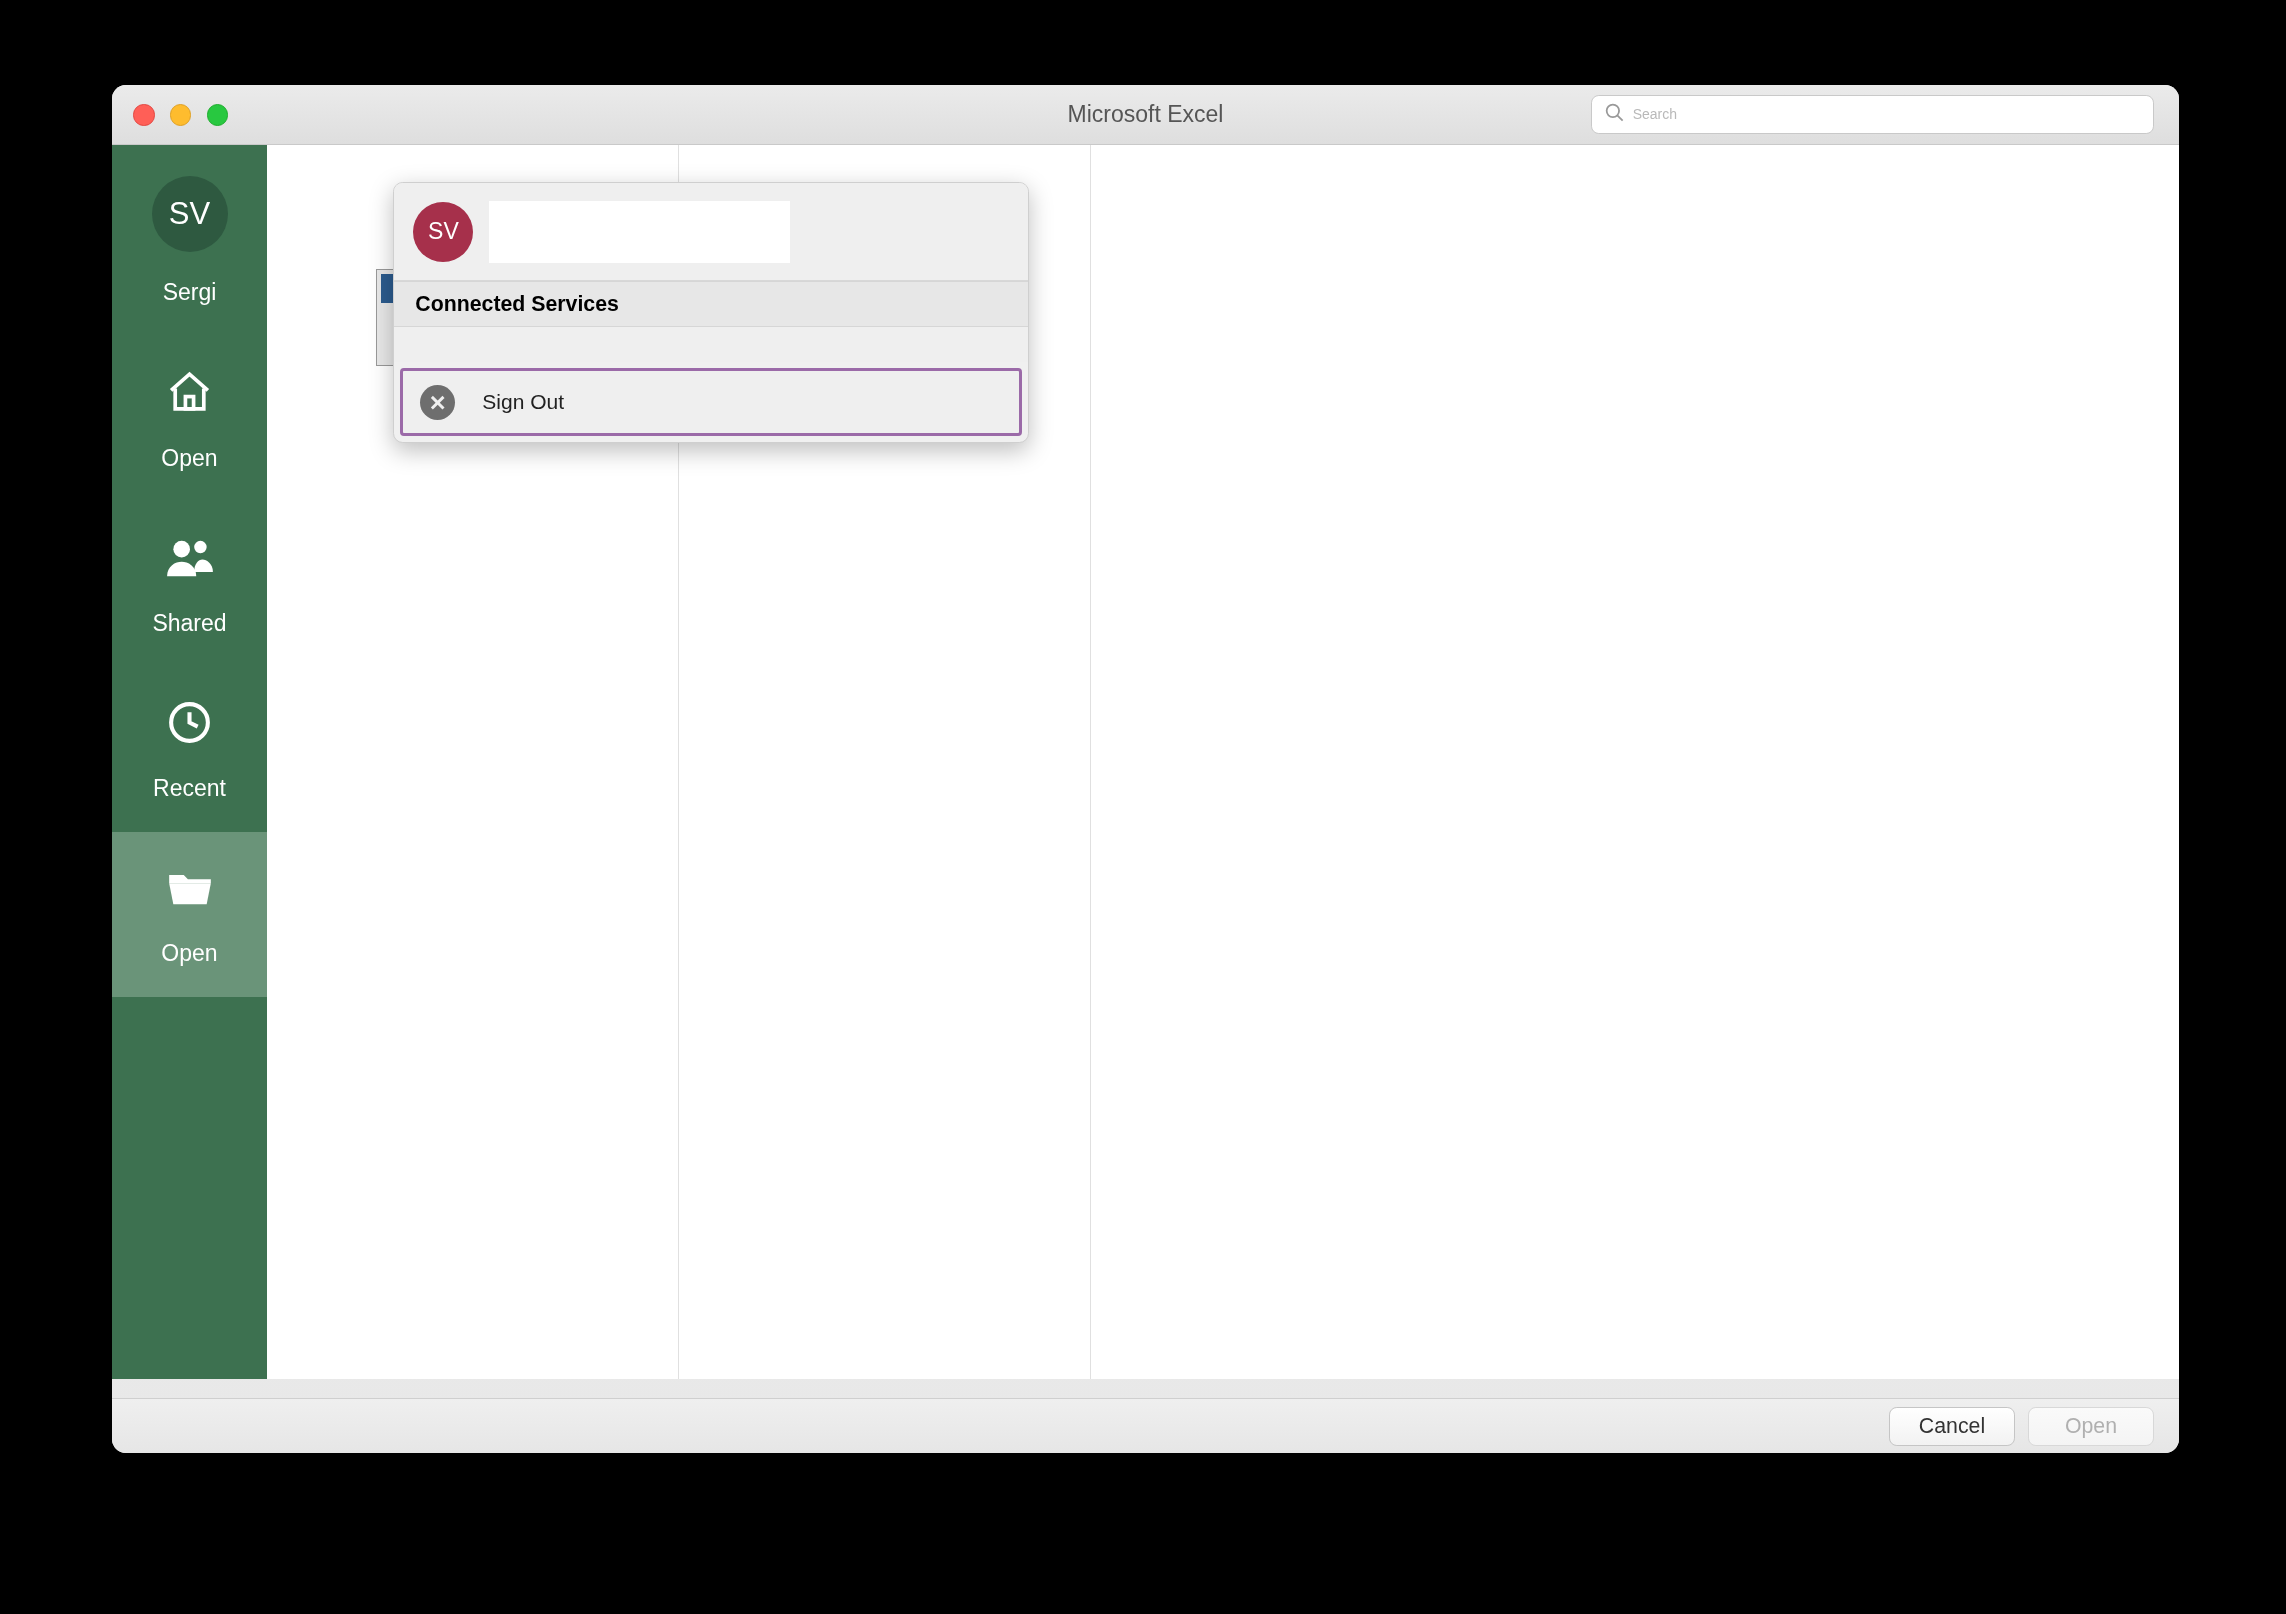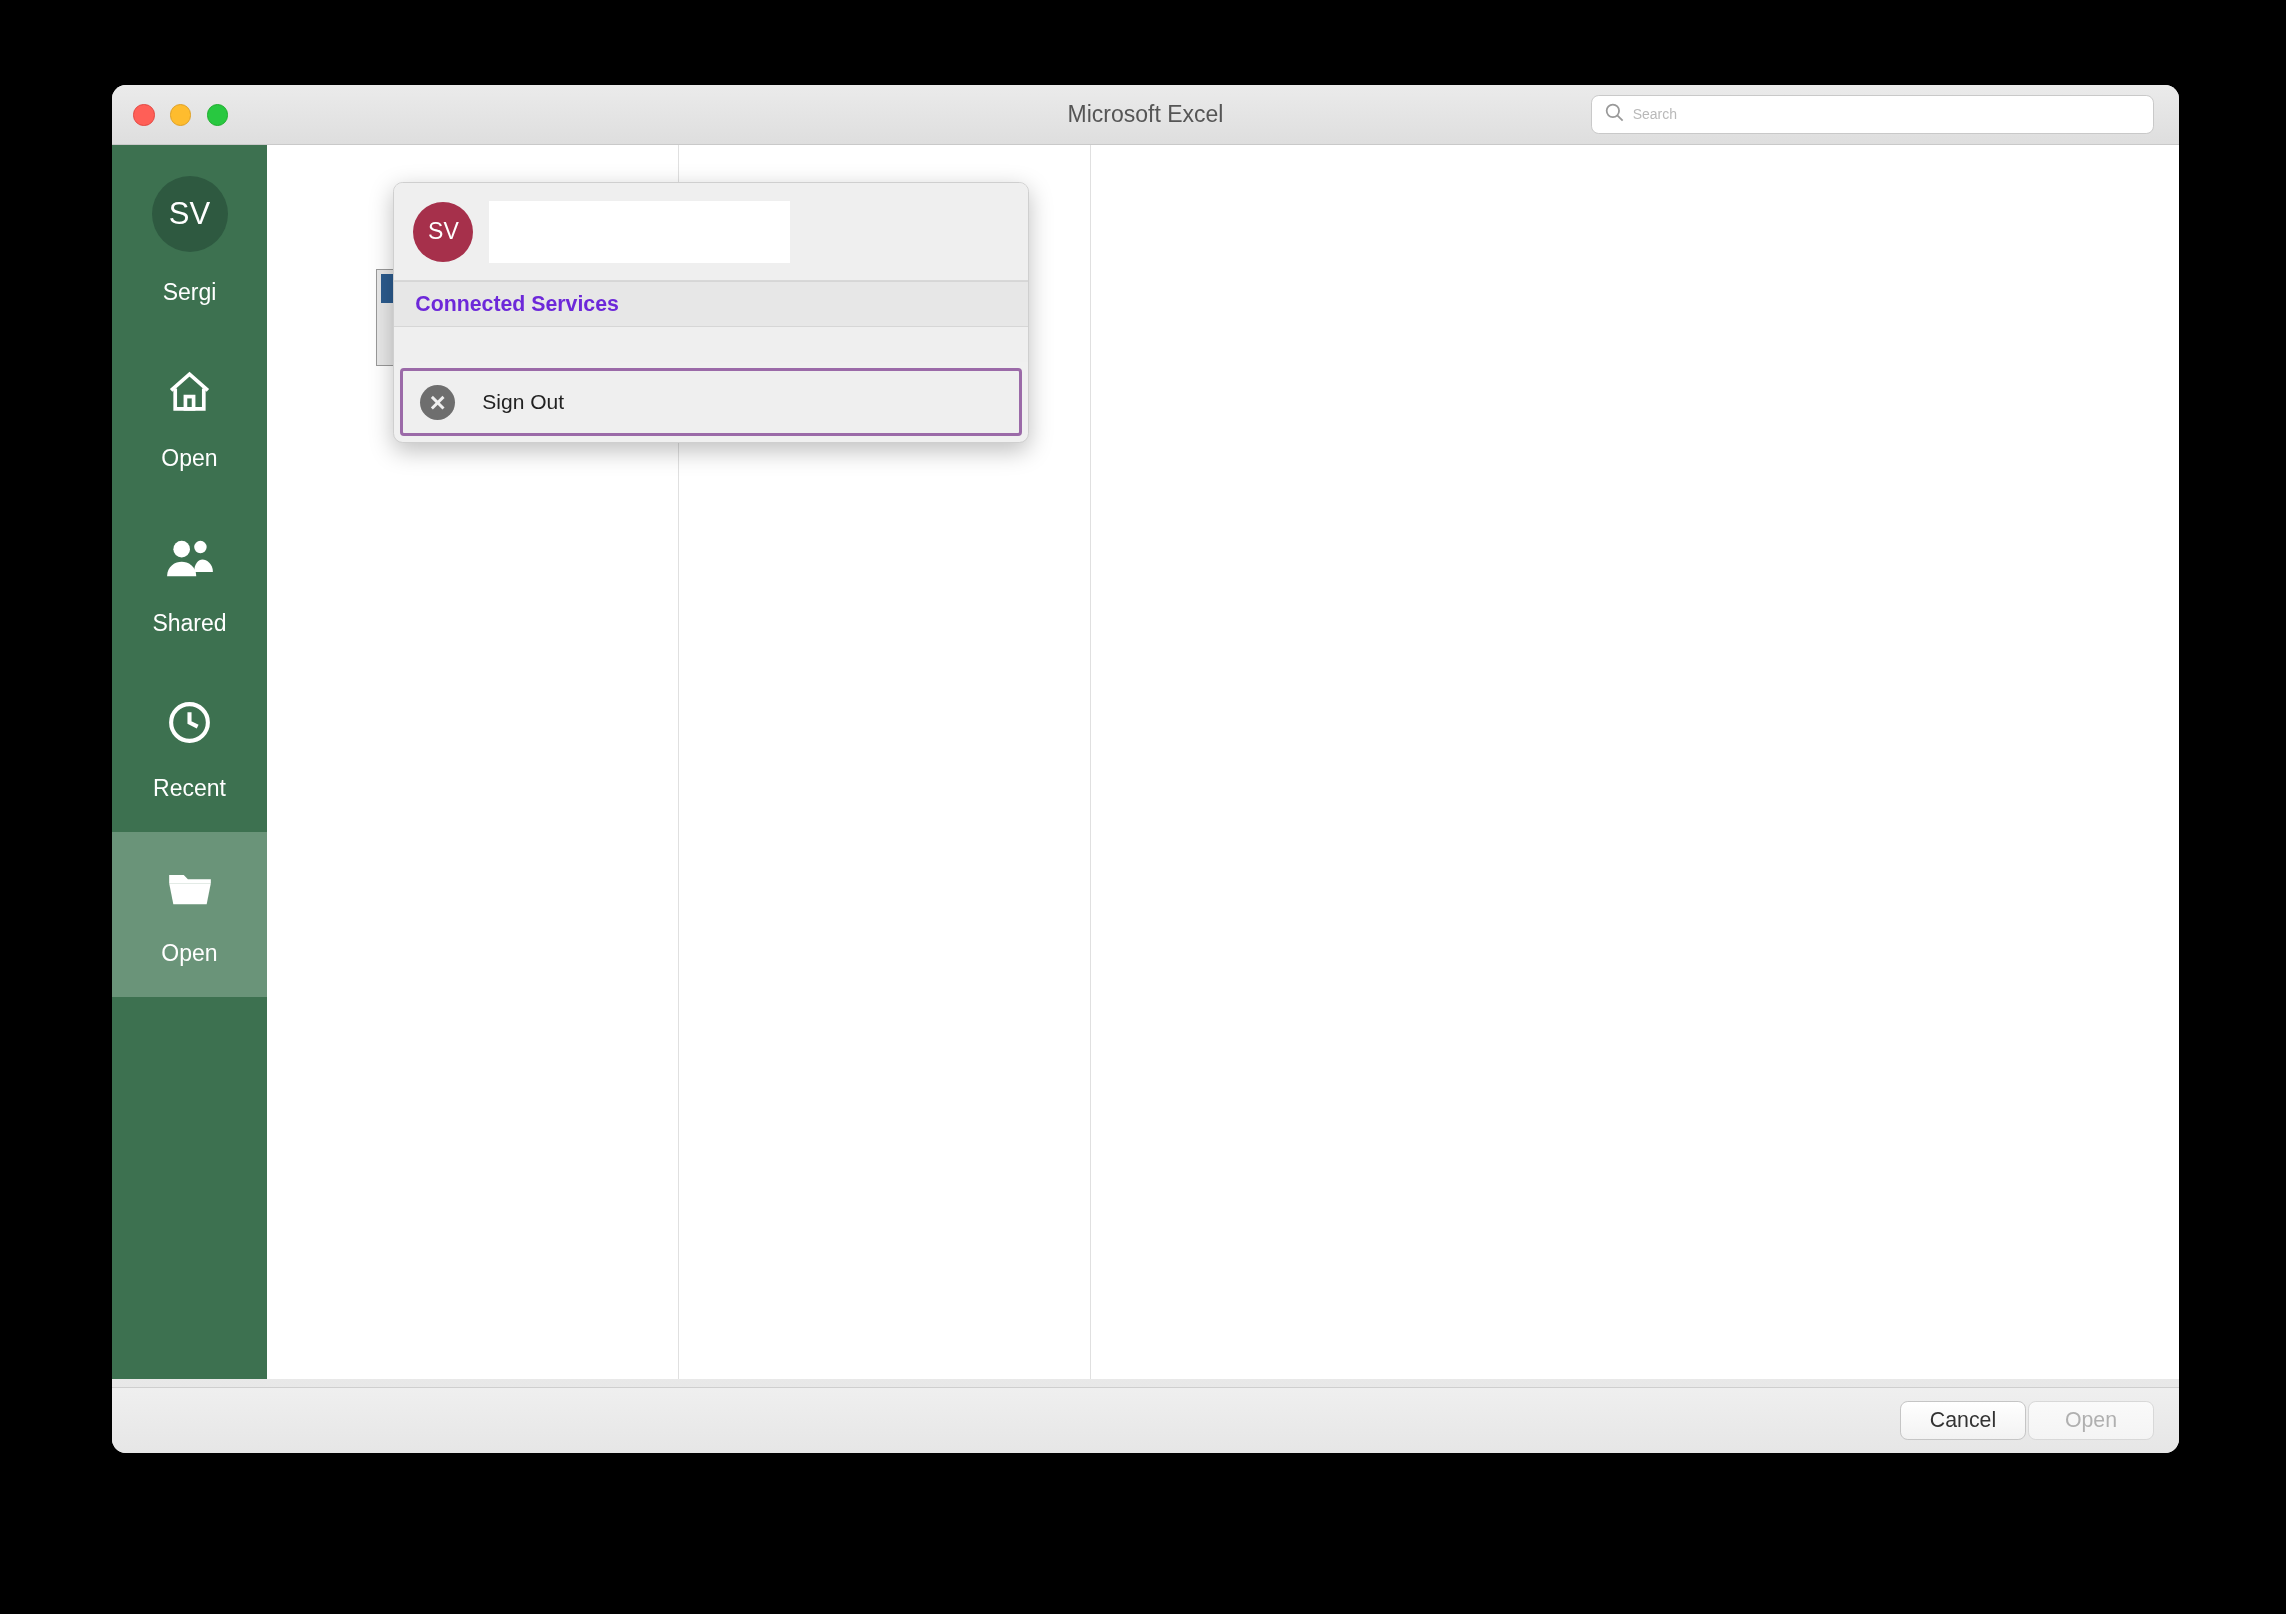--- a/index.html
+++ b/index.html
@@ -153,21 +153,21 @@
     flex: 1;
     max-width: 301px;
   }
   .popover-section-label {
     background: #e7e7e7;
     border-top: 1px solid #d6d6d6;
     border-bottom: 1px solid #d6d6d6;
     padding: 9.7px 21.3px;
     font-size: 21.3px;
     font-weight: 600;
-    color: #6d28d9;
+    color: #000000;
   }
   .popover-blank {
     height: 35px;
     background: #efefef;
   }
   .popover-item {
     margin: 5.8px;
     border: 3.9px solid #9b6aa8;
     border-radius: 3.9px;
     background: #efefef;
@@ -199,28 +199,28 @@
     content: "";
     position: absolute;
     left: 3.9px; top: 3.9px;
     width: 23px; height: 29px;
     background: #2b5b8e;
   }
 
   .footer {
     position: absolute;
     left: 0; right: 0; bottom: 0;
-    height: 66px;
+    height: 55px;
     background: linear-gradient(#efefef, #e6e6e6);
     border-top: 1px solid #cfcfcf;
     display:flex;
     align-items:center;
     justify-content:flex-end;
     padding-right: 25px;
-    gap: 2px;
+    gap: 13px;
   }
   .btn {
     min-width: 126px;
     height: 39px;
     border-radius: 7.8px;
     border: 1px solid #c5c5c5;
     background: linear-gradient(#fff,#f2f2f2);
     font-size: 21.3px;
     color: #333;
     display:flex; align-items:center; justify-content:center;

